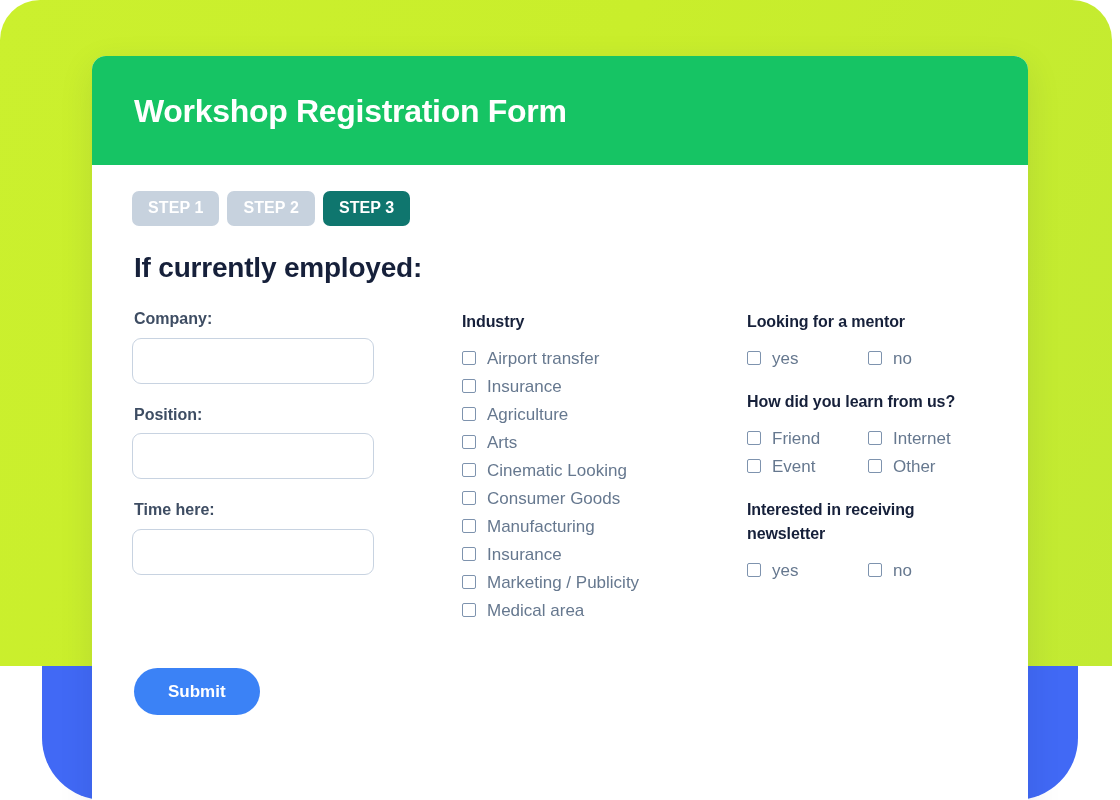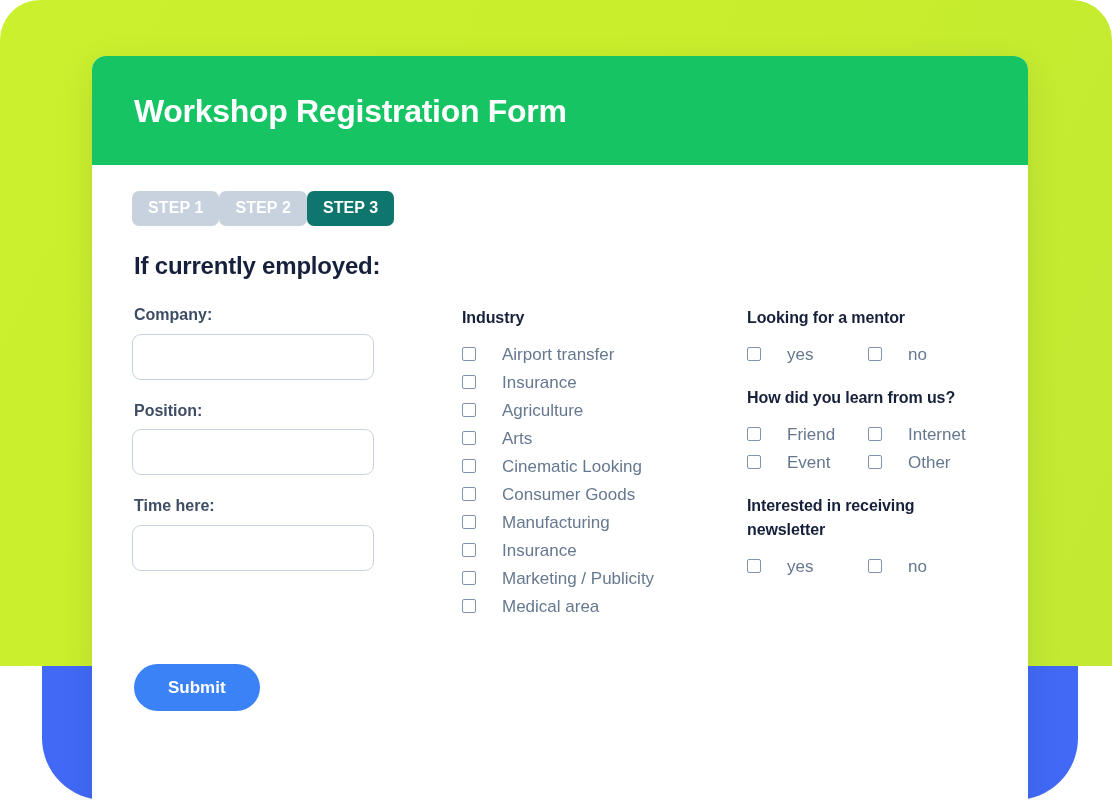--- a/index.html
+++ b/index.html
@@ -78,41 +78,42 @@
   }
 
   .card-body {
     padding: 26px 42px 0 40px;
     box-sizing: border-box;
   }
 
   
   .steps {
     display: flex;
+    gap: 8px;
     margin-bottom: 26px;
   }
   .step {
     border: none;
     border-radius: 7px;
     padding: 9px 16px 10px 16px;
     font-family: "Liberation Sans", sans-serif;
     font-size: 16px;
     font-weight: bold;
     letter-spacing: 0.1px;
     color: #ffffff;
     cursor: pointer;
     line-height: 1;
   }
   .step.inactive { background: #C7D2DE; }
   .step.active   { background: #0f766e; }
 
   
   .section-title {
     margin: 0 0 26px 2px;
-    font-size: 24px;
+    font-size: 28px;
     font-weight: bold;
     color: #16203A;
     letter-spacing: -0.2px;
   }
 
   
   .columns {
     display: flex;
   }
   .col-left   { width: 330px; flex: 0 0 330px; }
@@ -164,21 +165,21 @@
   .cb-box {
     width: 14px;
     height: 14px;
     flex: 0 0 14px;
     border: 1.6px solid #7E93AE;
     border-radius: 2px;
     background: #ffffff;
     box-sizing: border-box;
   }
   .cb-label {
-    margin-left: 26px;
+    margin-left: 11px;
     font-size: 17px;
     color: #66788F;
     line-height: 1;
     white-space: nowrap;
   }
 
   
   .cb-grid {
     display: flex;
     flex-wrap: wrap;

